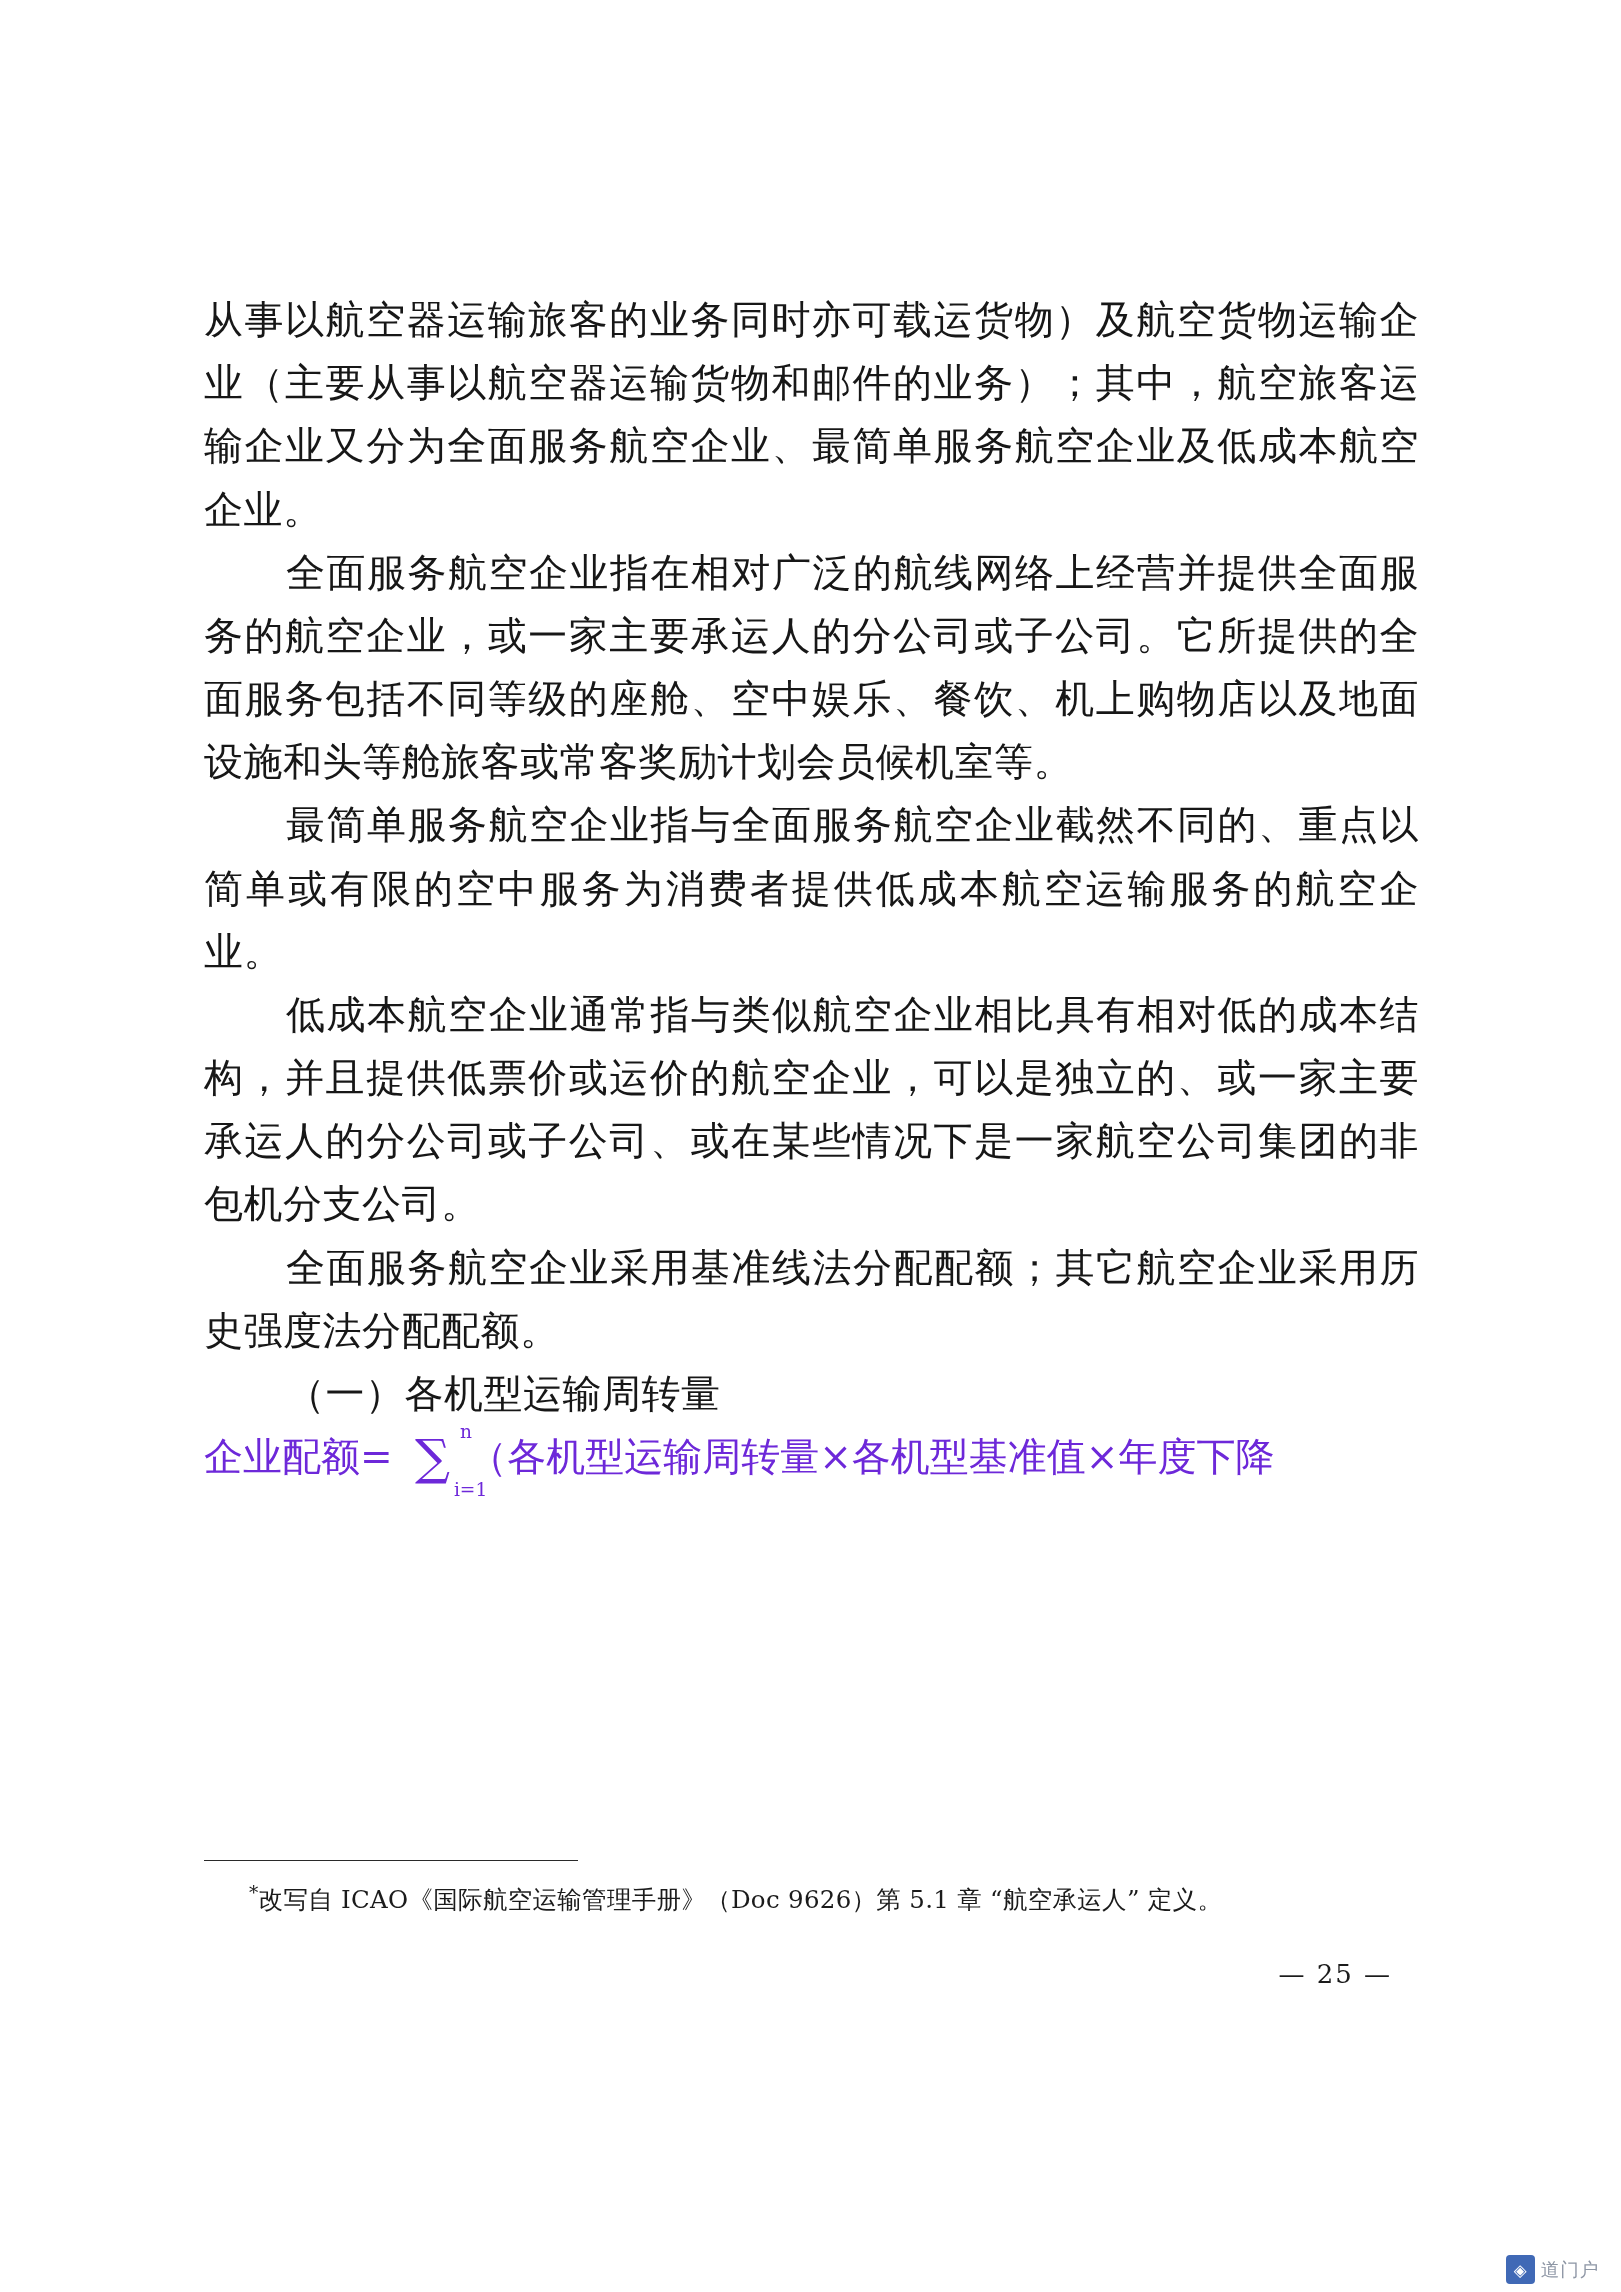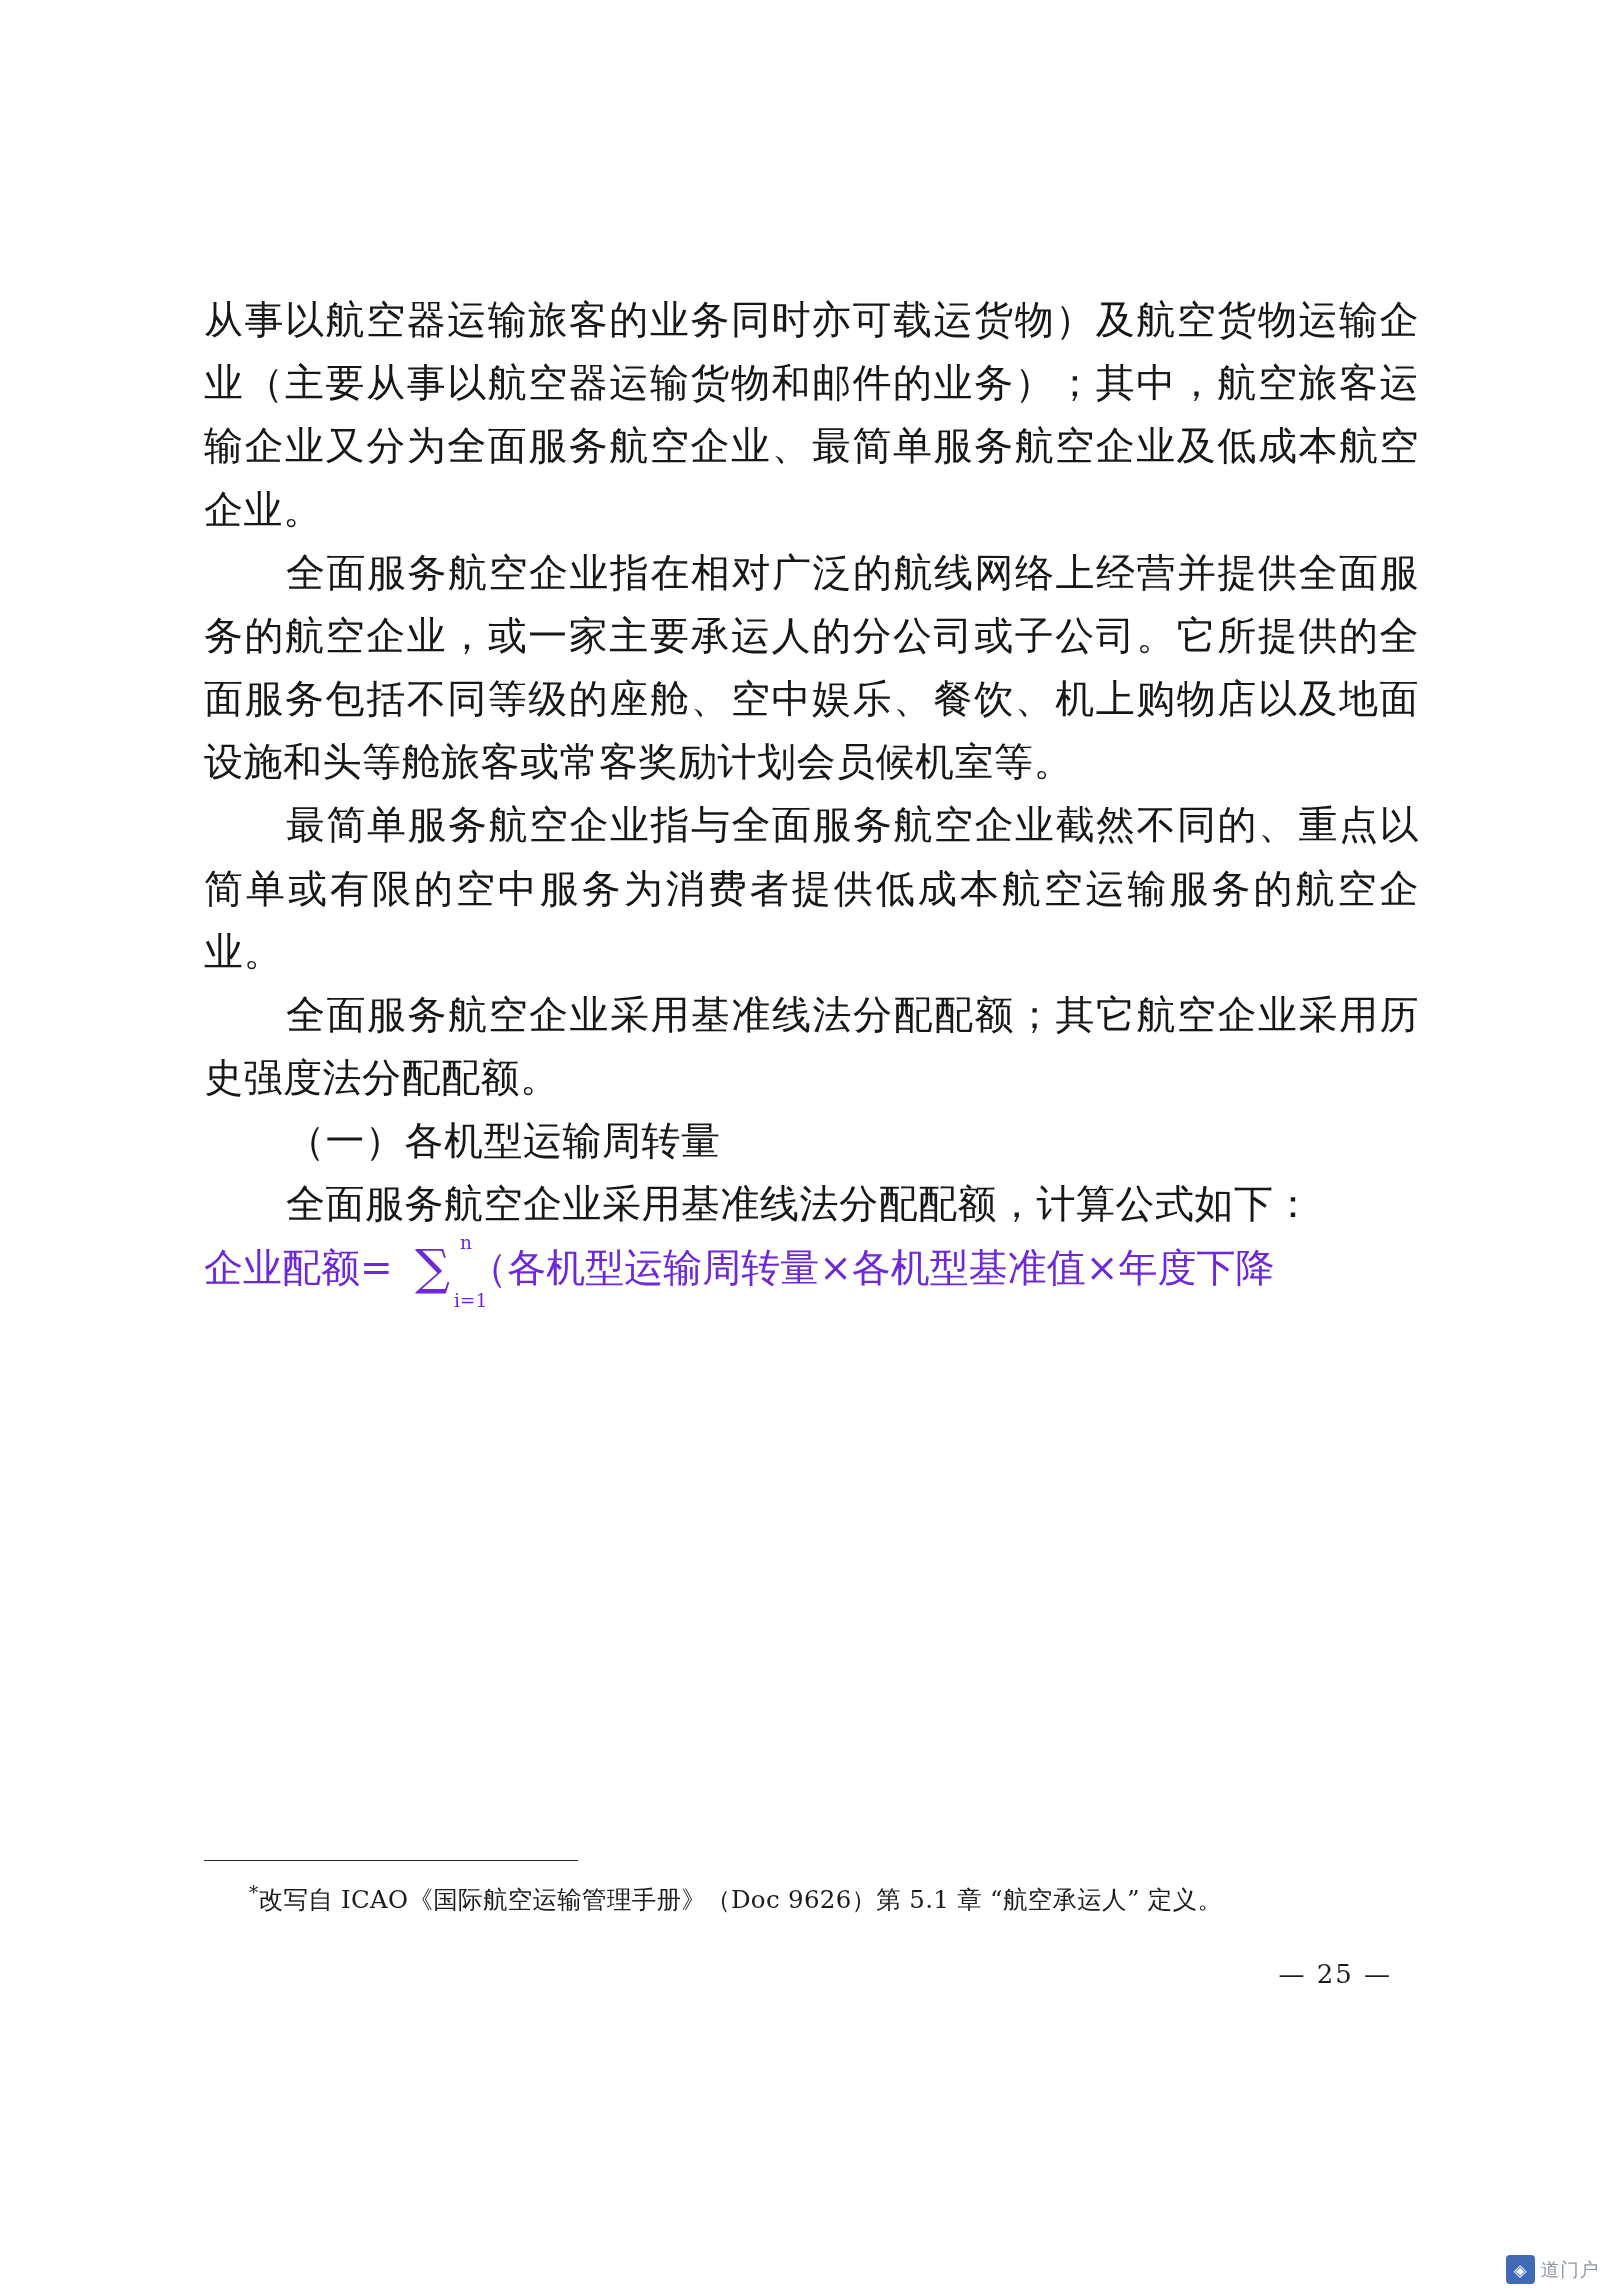--- a/index.html
+++ b/index.html
@@ -141,26 +141,26 @@
 <div class="page">
 
   <div class="body-col">
 
     <p class="para">从事以航空器运输旅客的业务同时亦可载运货物）及航空货物运输企业（主要从事以航空器运输货物和邮件的业务）；其中，航空旅客运输企业又分为全面服务航空企业、最简单服务航空企业及低成本航空企业。</p>
 
     <p class="para indent">全面服务航空企业指在相对广泛的航线网络上经营并提供全面服务的航空企业，或一家主要承运人的分公司或子公司。它所提供的全面服务包括不同等级的座舱、空中娱乐、餐饮、机上购物店以及地面设施和头等舱旅客或常客奖励计划会员候机室等。</p>
 
     <p class="para indent">最简单服务航空企业指与全面服务航空企业截然不同的、重点以简单或有限的空中服务为消费者提供低成本航空运输服务的航空企业。</p>
 
+    <p class="para indent">低成本航空企业通常指与类似航空企业相比具有相对低的成本结构，并且提供低票价或运价的航空企业，可以是独立的、或一家主要承运人的分公司或子公司、或在某些情况下是一家航空公司集团的非包机分支公司。</p>
 
     <p class="para indent">全面服务航空企业采用基准线法分配配额；其它航空企业采用历史强度法分配配额。</p>
 
     <p class="para indent">（一）各机型运输周转量</p>
 
-    <p class="para indent">全面服务航空企业采用基准线法分配配额，计算公式如下：</p>
 
     <div class="formula-line">
       <span>企业配额=</span>
       <span class="sigma-wrap">
         <span class="sigma">∑</span>
         <span class="sigma-top">n</span>
         <span class="sigma-bot">i=1</span>
       </span>
       <span>（各机型运输周转量×各机型基准值×年度下降</span>
     </div>

